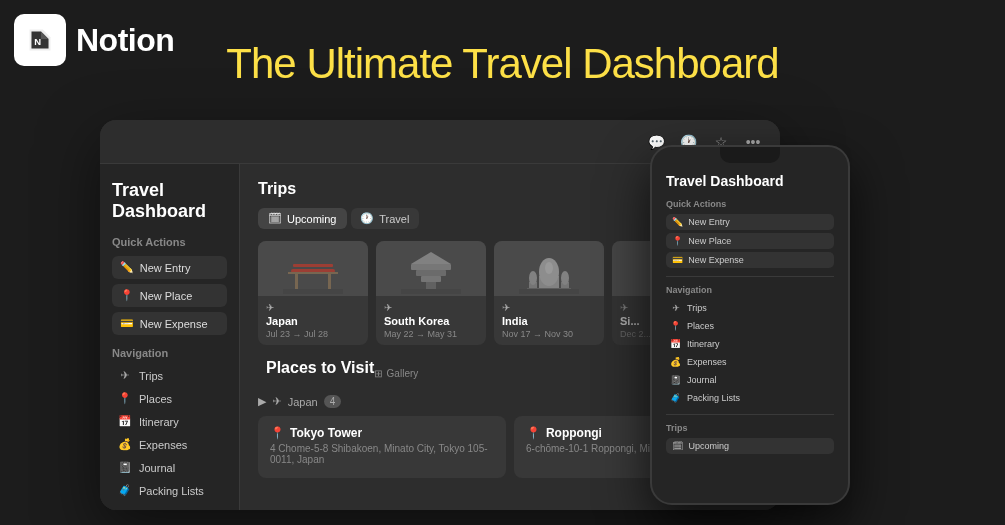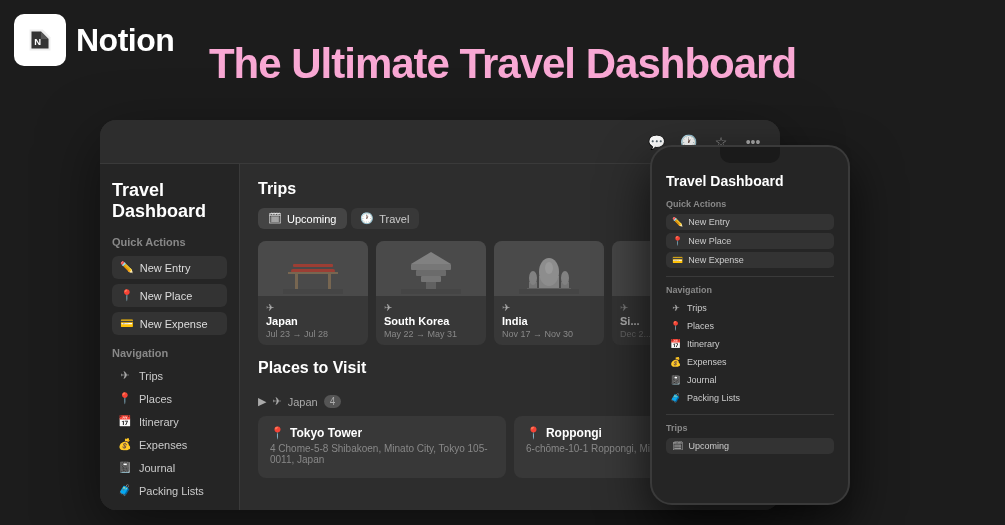--- a/index.html
+++ b/index.html
@@ -48,22 +48,22 @@
       letter-spacing: -0.5px;
     }
 
     
     .main-title {
       position: absolute;
       top: 40px;
       left: 0; right: 0;
       text-align: center;
       font-size: 42px;
-      font-weight: 700;
-      color: #f9a8d4;
+      font-weight: 400;
+      color: #fde047;
       letter-spacing: -1px;
     }
 
     
     .dashboard-card {
       position: absolute;
       top: 120px;
       left: 100px;
       width: 680px;
       height: 390px;
@@ -229,22 +229,22 @@
     }
     .trip-date {
       font-size: 9px;
       color: #888;
     }
 
     
     .places-header {
       display: flex;
       align-items: center;
-      justify-content: space-between;
       margin-bottom: 8px;
+      margin-left: 8px;
     }
     .gallery-btn {
       display: flex;
       align-items: center;
       gap: 4px;
       font-size: 10px;
       color: #888;
       cursor: pointer;
     }
     .places-filter {

